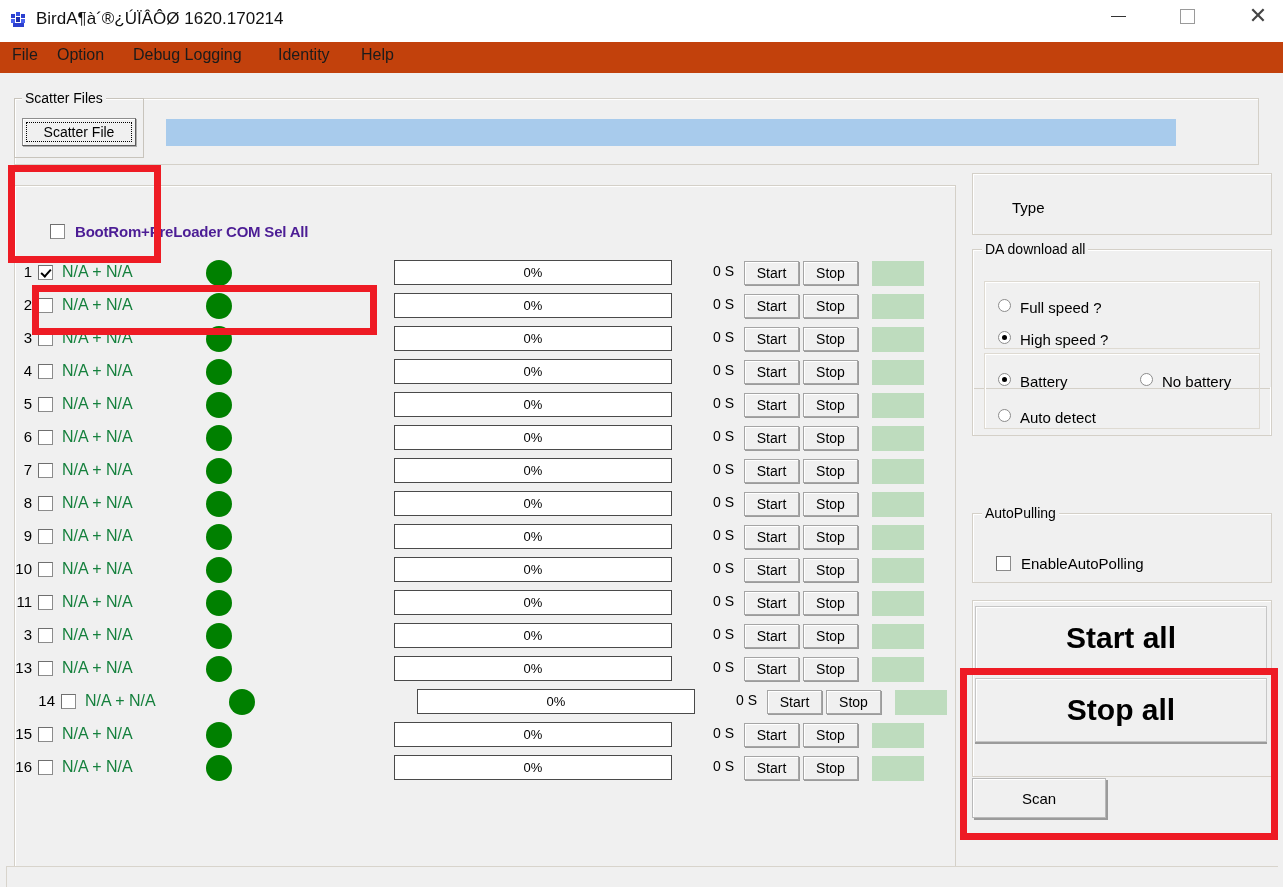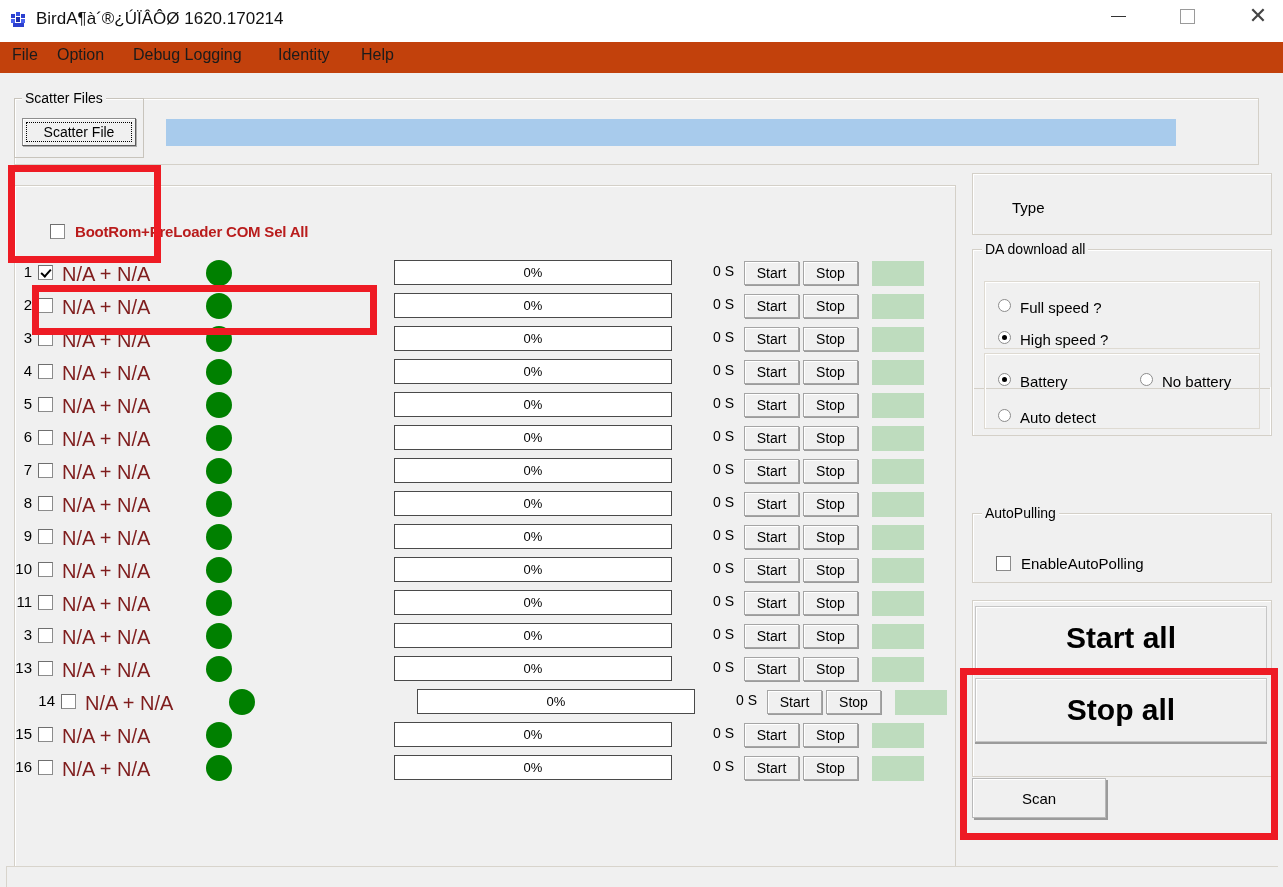--- a/index.html
+++ b/index.html
@@ -150,21 +150,21 @@
   }
 
   #selall-row {
     position: absolute;
     left: 50px; top: 150px;
     display: flex; align-items: center;
   }
   #selall-label {
     font-size: 15px;
     font-weight: bold;
-    color: #b91c1c;
+    color: #4c1d95;
     margin-left: 10px;
     white-space: nowrap;
     letter-spacing: -0.2px;
   }
 
   
   .cb {
     width: 15px; height: 15px;
     background: #ffffff;
     border: 1px solid #8c8c8c;
@@ -199,23 +199,23 @@
     font-size: 15px;
     color: #000;
   }
   .drow .rcb {
     position: absolute;
     left: 38px; top: 8px;
   }
   .drow .rname {
     position: absolute;
     left: 62px; top: 6px;
-    font-size: 20px;
+    font-size: 16px;
     white-space: nowrap;
-    color: #7f1d1d;
+    color: #15803d;
   }
   .drow .rled {
     position: absolute;
     left: 206px; top: 3px;
     width: 26px; height: 26px;
     border-radius: 50%;
     background: #008000;
   }
   .drow .rprog {
     position: absolute;

